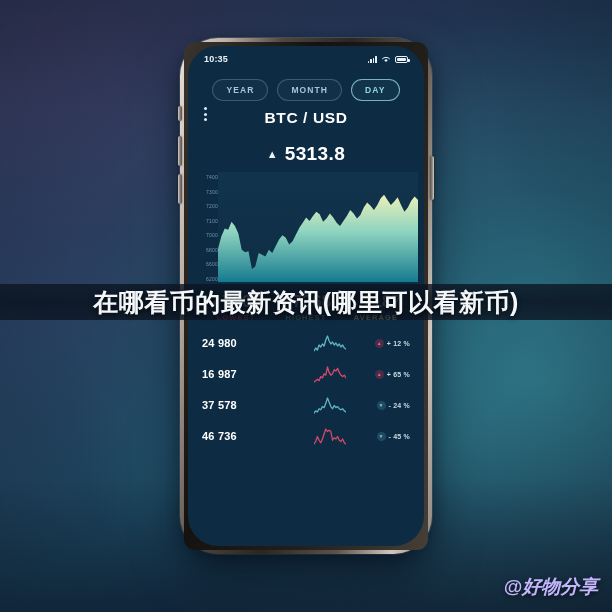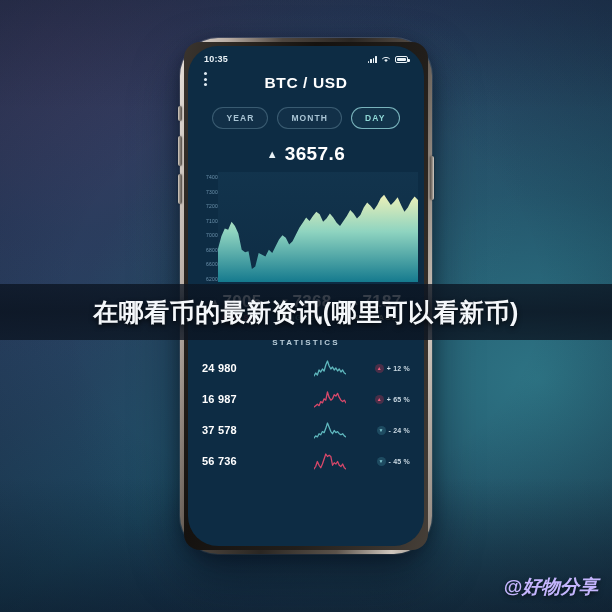--- a/index.html
+++ b/index.html
@@ -38,21 +38,21 @@
     border-radius:38px;
     background:linear-gradient(100deg,#e8e2dc 0%, #b9ada4 14%, #4e463f 30%, #2a2622 50%, #5b524a 72%, #cfc6bd 88%, #8d837a 100%);
     box-shadow:
       0 22px 46px rgba(4,10,22,0.55),
       0 4px 14px rgba(4,10,22,0.4),
       0 0 0 1px rgba(240,235,228,0.20);
     padding:5px;
   }
   #phone-inner {
     position:absolute; inset:4px;
-    border-radius:16px;
+    border-radius:11px;
     background:linear-gradient(105deg,#3a342e 0%, #15120f 35%, #221e1a 65%, #463f38 100%);
     padding:4px;
   }
   #phone-screen {
     position:absolute; inset:4px;
     border-radius:30px;
     background:#0d2c44;
     overflow:hidden;
   }
   .side-btn {
@@ -150,21 +150,21 @@
     font-size:5px; line-height:1;
   }
   .stat-row .chg .pct { font-size:7px; font-weight:bold; letter-spacing:0.2px; }
   .up   .dot { background:rgba(214,52,84,0.30); color:#ef5f7e; }
   .up   .pct { color:#c9d8e2; }
   .down .dot { background:rgba(70,150,165,0.30); color:#7fc6cf; }
   .down .pct { color:#c9d8e2; }
 
   
   #title-band {
-    position:absolute; left:0; right:0; top:284px; height:56px;
+    position:absolute; left:0; right:0; top:284px; height:36px;
     background:linear-gradient(180deg, rgba(11,20,33,0.78) 0%, rgba(11,20,33,0.88) 50%, rgba(11,20,33,0.78) 100%);
     display:flex; align-items:center; justify-content:center;
   }
   #title-text {
     color:#f4f7fa; font-size:25px; font-weight:bold; letter-spacing:0.5px;
     text-shadow:0 2px 5px rgba(0,0,0,0.75);
     white-space:nowrap;
   }
 
   
@@ -201,38 +201,38 @@
               <i></i>
             </span>
           <svg width="10" height="8" viewBox="0 0 12 9">
             <path d="M6 8.2 L3.9 5.9 A3 3 0 0 1 8.1 5.9 Z" fill="#e9f1f6"></path>
             <path d="M1.8 4.1 A6 6 0 0 1 10.2 4.1" stroke="#e9f1f6" stroke-width="1.2" fill="none" stroke-linecap="round"></path>
           </svg>
           <span class="batt"></span>
         </span>
       </div>
 
+      <div id="range-tabs">
+        <div class="range-tab">YEAR</div>
+        <div class="range-tab">MONTH</div>
+        <div class="range-tab active">DAY</div>
+      </div>
+
       <div id="app-header">
         <div id="menu-dots">
           <span></span>
             <span></span>
             <span></span>
         </div>
         <div id="pair-title">BTC / USD</div>
       </div>
 
-      <div id="range-tabs">
-        <div class="range-tab">YEAR</div>
-        <div class="range-tab">MONTH</div>
-        <div class="range-tab active">DAY</div>
-      </div>
-
       <div id="price-row">
         <span class="caret">▲</span>
-        <span id="price-value">3657.6</span>
+        <span id="price-value">5313.8</span>
       </div>
 
       <div id="chart-wrap">
         <div id="y-axis">
             <div>7400</div>
             <div>7300</div>
             <div>7200</div>
             <div>7100</div>
             <div>7000</div>
             <div>6800</div>
@@ -270,21 +270,20 @@
         </div>
         <div class="key-stat">
           <div class="top">
             <span class="arrow">▲</span>
             <span class="num">7187</span>
           </div>
           <div class="lbl" style="color:#eaeec0">AVERAGE</div>
         </div>
       </div>
 
-      <div id="stats-title">STATISTICS</div>
 
       <div id="stat-rows">
           <div class="stat-row up">
             <div class="val">24 980</div>
             <div class="sub"></div>
             <div class="spark">
               <svg viewBox="0 0 120 22" preserveAspectRatio="none">
                 <path d="M0.00 19.00 L6.32 16.00 L12.63 18.00 L18.95 13.00 L25.26 15.00 L31.58 12.00 L37.89 14.00 L44.21 8.00 L50.53 4.00 L56.84 9.00 L63.16 12.00 L69.47 10.00 L75.79 13.00 L82.11 11.00 L88.42 14.00 L94.74 12.00 L101.05 15.00 L107.37 13.00 L113.68 16.00 L120.00 17.00 " fill="none" stroke="#5fb7bd" stroke-width="1.3" stroke-linejoin="round" stroke-linecap="round" vector-effect="non-scaling-stroke"></path>
               </svg>
             </div>
@@ -313,21 +312,21 @@
               <svg viewBox="0 0 120 22" preserveAspectRatio="none">
                 <path d="M0.00 19.00 L6.32 16.86 L12.63 17.93 L18.95 14.71 L25.26 15.79 L31.58 12.57 L37.89 13.64 L44.21 9.36 L50.53 4.00 L56.84 8.29 L63.16 12.57 L69.47 14.71 L75.79 11.50 L82.11 13.64 L88.42 12.57 L94.74 14.71 L101.05 15.79 L107.37 14.71 L113.68 16.86 L120.00 17.93 " fill="none" stroke="#5fb7bd" stroke-width="1.3" stroke-linejoin="round" stroke-linecap="round" vector-effect="non-scaling-stroke"></path>
               </svg>
             </div>
             <div class="chg">
               <span class="dot">▼</span>
               <span class="pct">- 24 %</span>
             </div>
           </div>
           <div class="stat-row down">
-            <div class="val">56 736</div>
+            <div class="val">46 736</div>
             <div class="sub"></div>
             <div class="spark">
               <svg viewBox="0 0 120 22" preserveAspectRatio="none">
                 <path d="M0.00 19.00 L6.32 16.50 L12.63 11.50 L18.95 15.25 L25.26 17.75 L31.58 14.00 L37.89 9.00 L44.21 4.00 L50.53 6.50 L56.84 5.25 L63.16 6.50 L69.47 15.25 L75.79 12.75 L82.11 14.00 L88.42 11.50 L94.74 15.25 L101.05 16.50 L107.37 14.00 L113.68 17.75 L120.00 19.00 " fill="none" stroke="#d8486a" stroke-width="1.3" stroke-linejoin="round" stroke-linecap="round" vector-effect="non-scaling-stroke"></path>
               </svg>
             </div>
             <div class="chg">
               <span class="dot">▼</span>
               <span class="pct">- 45 %</span>
             </div>

